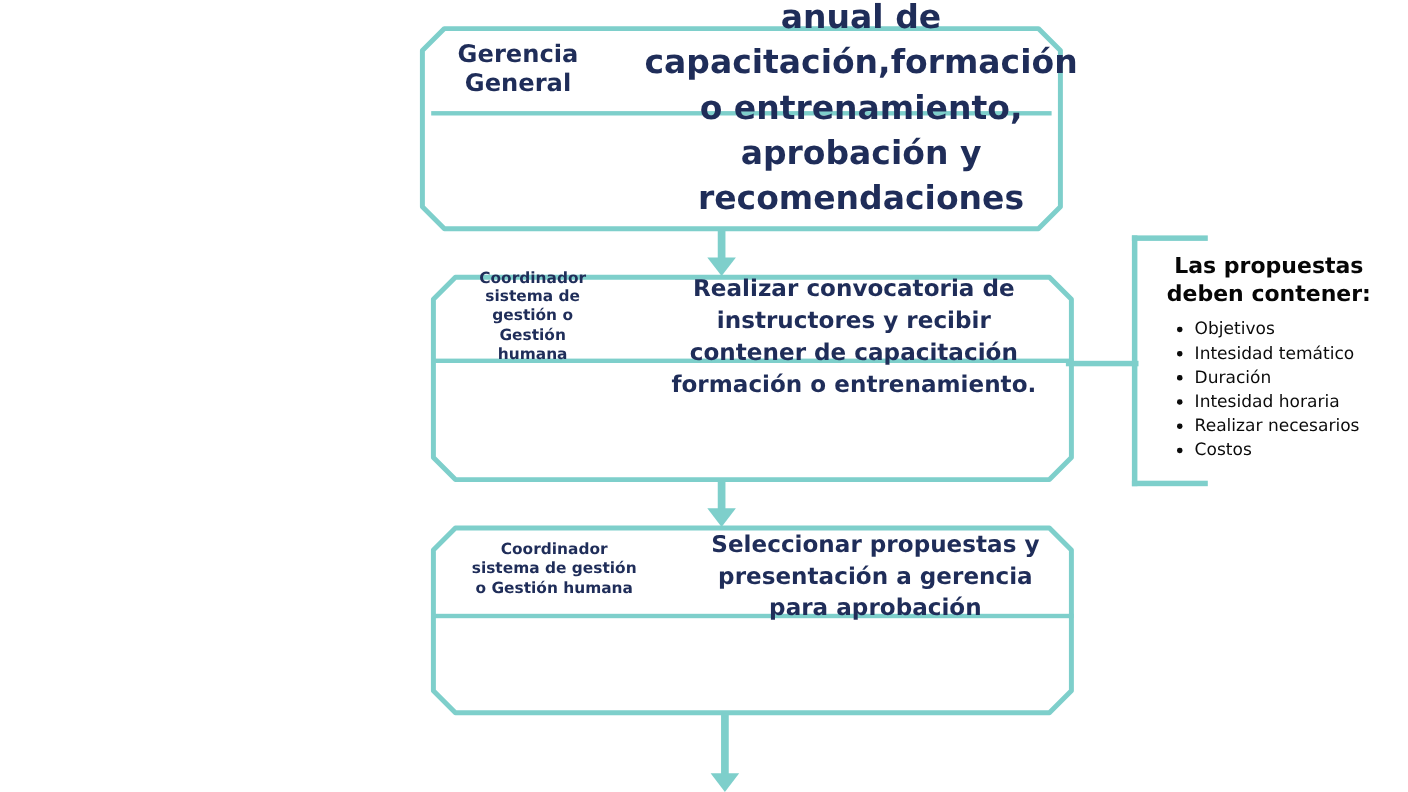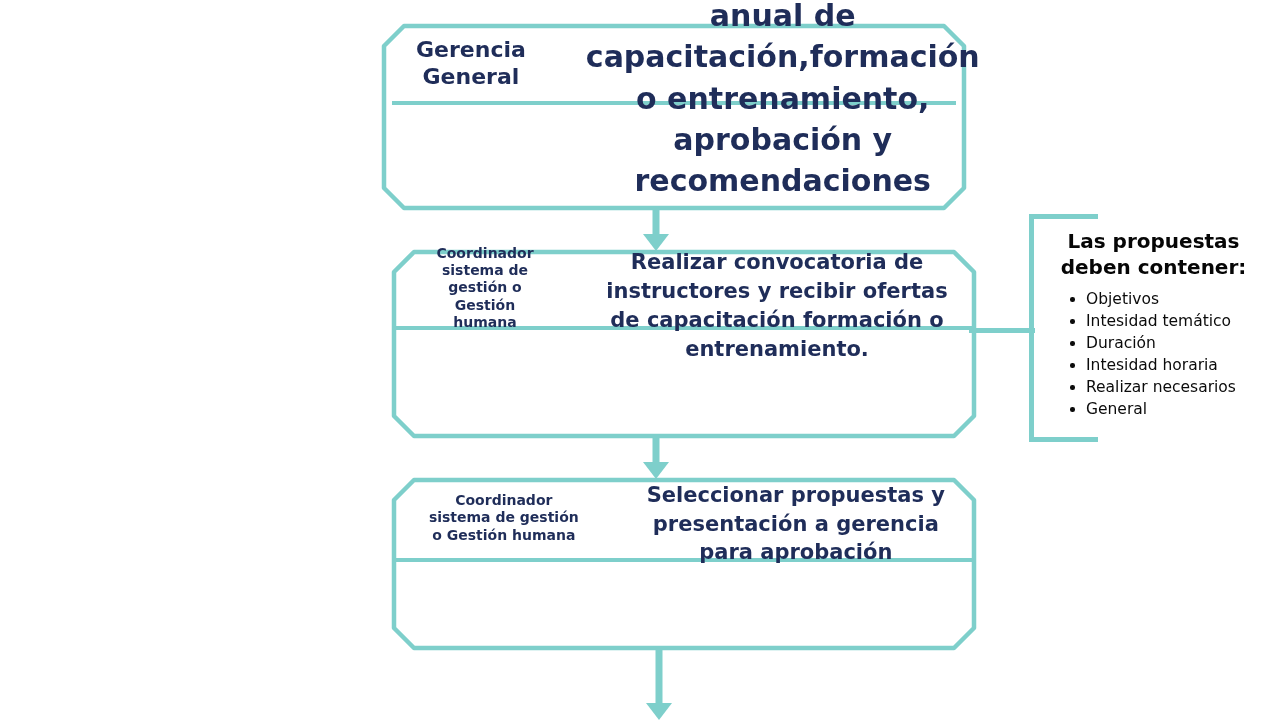--- a/index.html
+++ b/index.html
@@ -227,21 +227,21 @@
 
   <div class="proc-box" id="box-2">
     <div class="shape">
       <svg viewBox="0 0 584 188" preserveAspectRatio="none">
         <polygon points="22,2 562,2 582,22 582,166 562,186 22,186 2,166 2,22" fill="#ffffff" stroke="#7ecfcb" stroke-width="4.5" stroke-linejoin="round" vector-effect="non-scaling-stroke"></polygon>
       </svg>
     </div>
     <div class="divider"></div>
     <div class="content">
       <div class="box-title">Coordinador sistema de gestión o Gestión humana</div>
-      <div class="box-body">Realizar convocatoria de instructores y  recibir ofertas de capacitación formación o entrenamiento.</div>
+      <div class="box-body">Realizar convocatoria de instructores y  recibir contener de capacitación formación o entrenamiento.</div>
     </div>
   </div>
 
   <div id="note-connector"></div>
 
   <div class="arrow" id="arrow-2">
     <div class="stem"></div>
     <div class="head"></div>
   </div>
 
@@ -270,18 +270,18 @@
       <div class="b-b"></div>
     </div>
     <div class="note-inner">
       <div class="note-heading">Las propuestas deben contener:</div>
       <ul class="note-list">
         <li>Objetivos</li>
         <li>Intesidad temático</li>
         <li>Duración</li>
         <li>Intesidad horaria</li>
         <li>Realizar necesarios</li>
-        <li>General</li>
+        <li>Costos</li>
       </ul>
     </div>
   </div>
 
 </div>
 
 </body></html>

